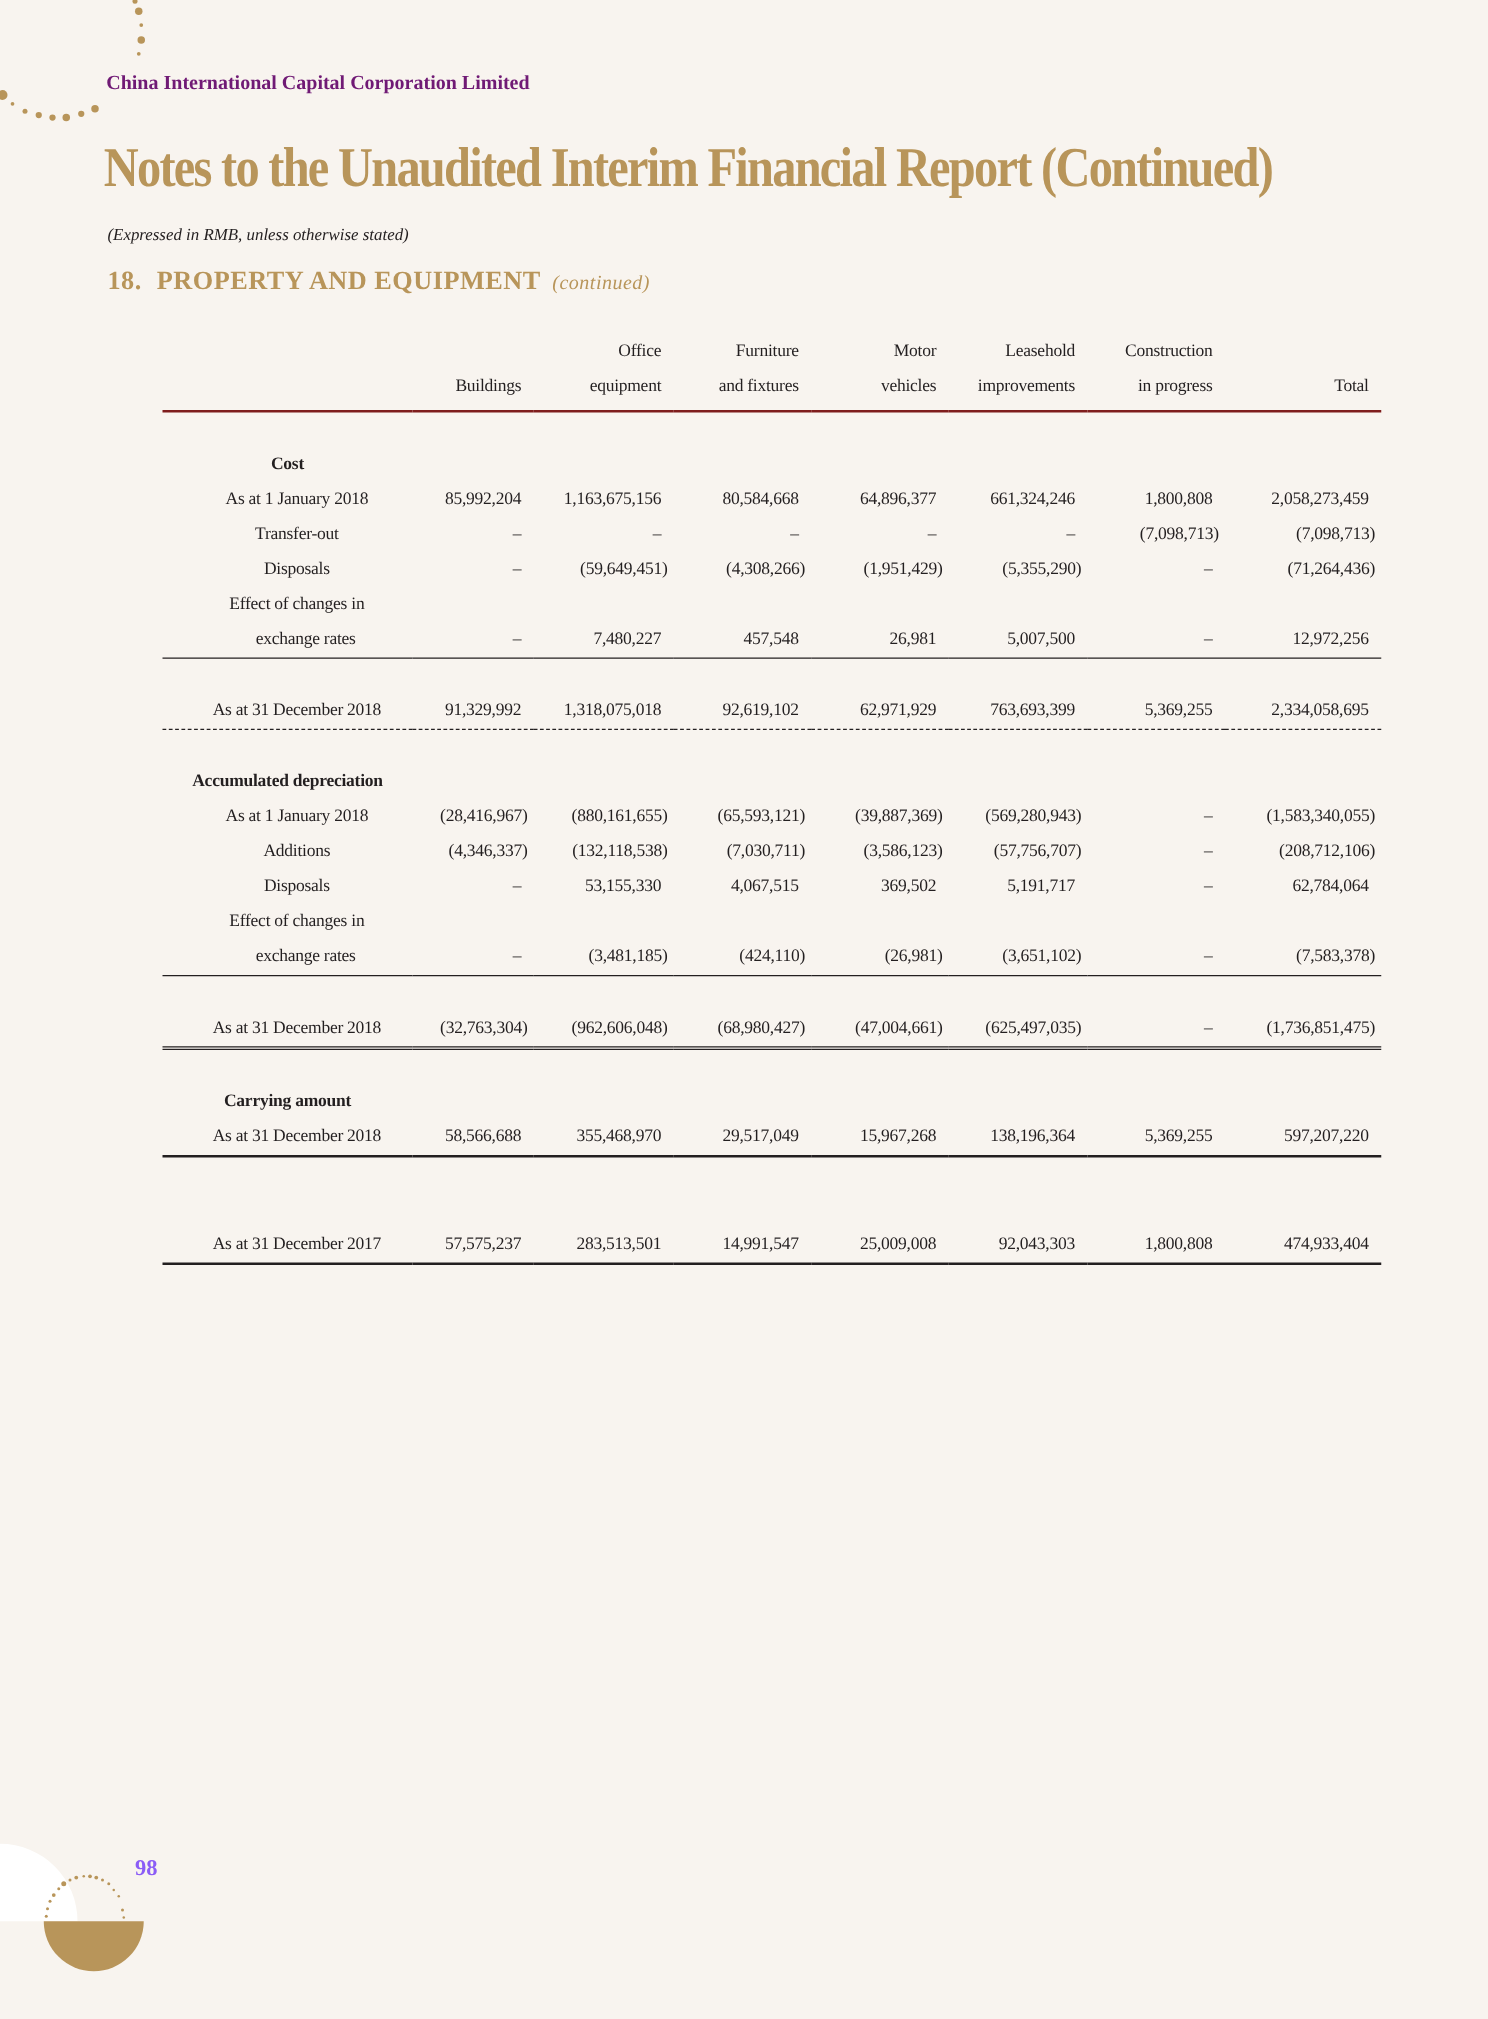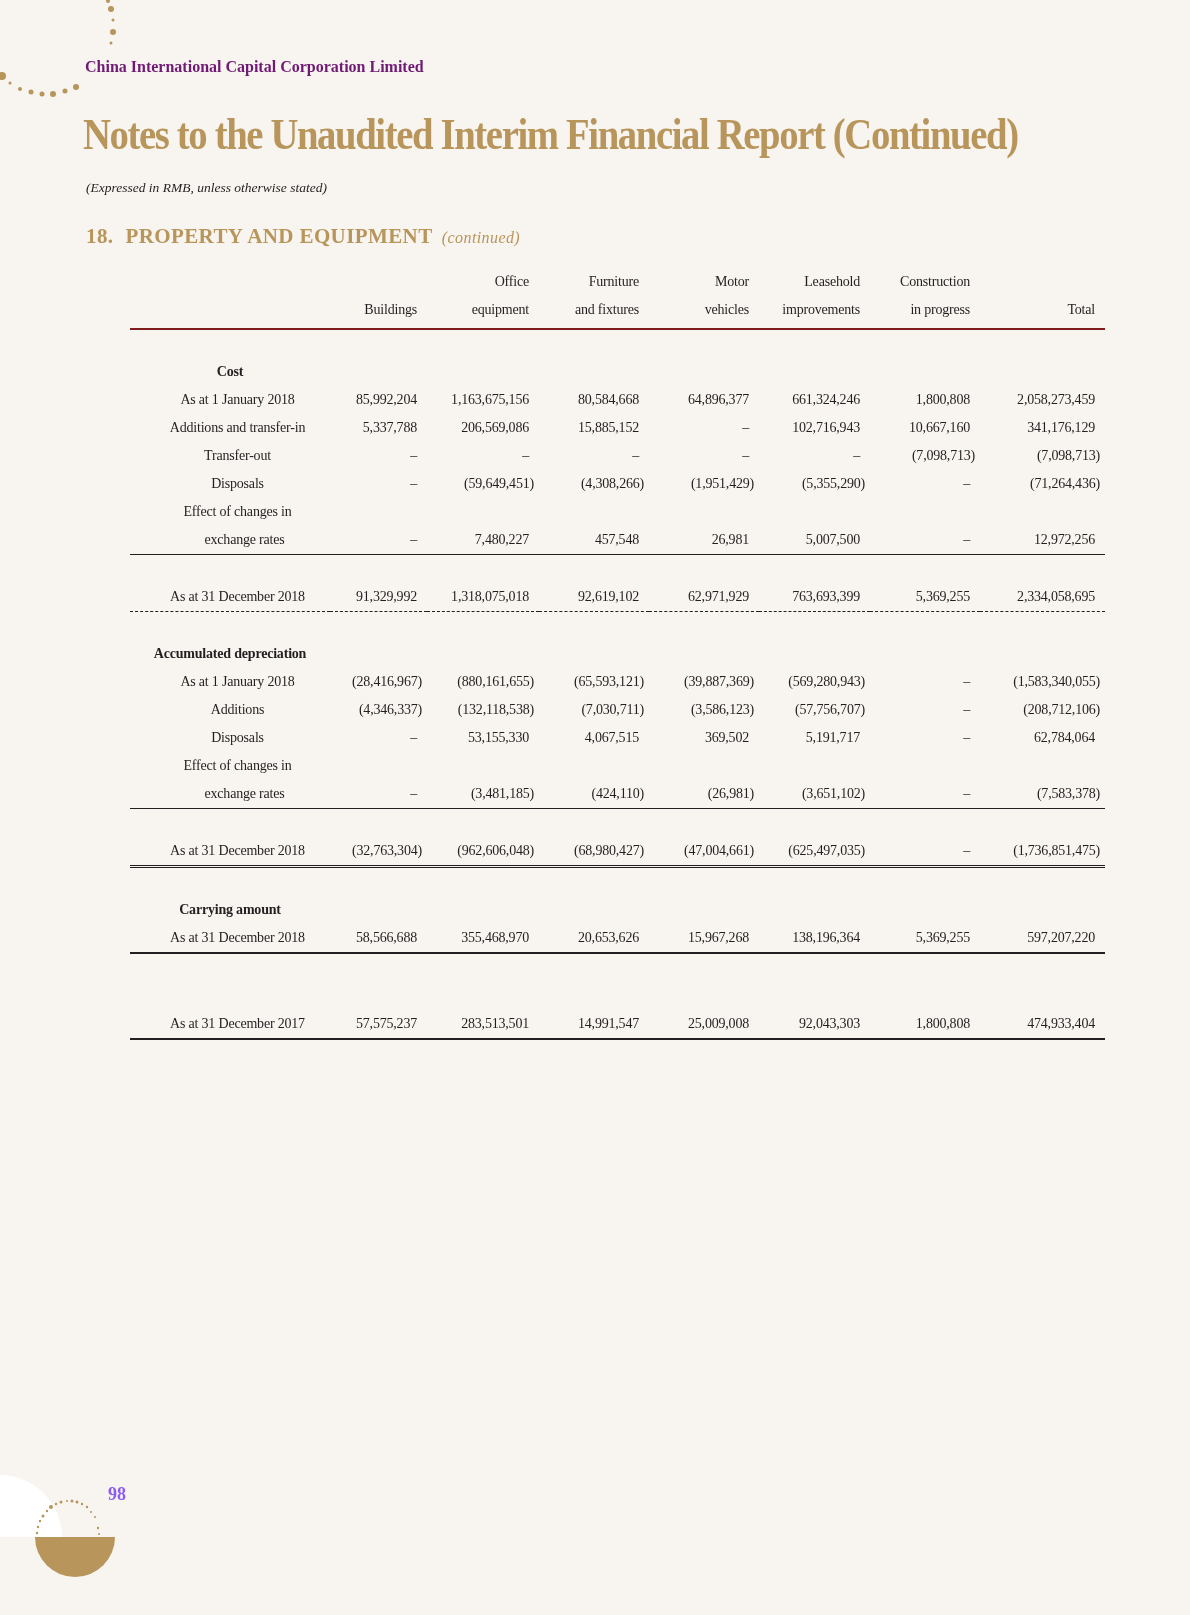--- a/index.html
+++ b/index.html
@@ -18,21 +18,21 @@
     position: absolute; left: 83px; top: 108px;
     font-size: 45px; font-weight: bold; color: #b8955a;
     letter-spacing: -1.6px; transform: scaleX(0.86); transform-origin: left top;
     white-space: nowrap;
   }
   .subtitle {
     position: absolute; left: 86px; top: 180px;
     font-size: 13.5px; font-style: italic; color: #231f20;
   }
   .section-title {
-    position: absolute; left: 86px; top: 224px;
+    position: absolute; left: 86px; top: 212px;
     font-size: 21px; font-weight: bold; color: #b8955a; letter-spacing: 0.4px;
     white-space: nowrap;
   }
   .section-title .num { margin-right: 12px; }
   .section-title .cont { font-style: italic; font-weight: normal; font-size: 16px; margin-left: 4px; }
 
   table.fin {
     position: absolute; left: 130px; top: 268px;
     width: 975px; border-collapse: collapse;
     font-size: 14px; color: #231f20;
@@ -144,30 +144,20 @@
       <td class="lbl indent1">As at 1 January 2018</td>
       <td class="num pr-right">85,992,204</td>
       <td class="num pr-right">1,163,675,156</td>
       <td class="num pr-right">80,584,668</td>
       <td class="num pr-right">64,896,377</td>
       <td class="num pr-right">661,324,246</td>
       <td class="num pr-right">1,800,808</td>
       <td class="num pr-right">2,058,273,459</td>
     </tr>
     <tr>
-      <td class="lbl indent1">Additions and transfer-in</td>
-      <td class="num pr-right">5,337,788</td>
-      <td class="num pr-right">206,569,086</td>
-      <td class="num pr-right">15,885,152</td>
-      <td class="num pr-right">–</td>
-      <td class="num pr-right">102,716,943</td>
-      <td class="num pr-right">10,667,160</td>
-      <td class="num pr-right">341,176,129</td>
-    </tr>
-    <tr>
       <td class="lbl indent1">Transfer-out</td>
       <td class="num pr-right">–</td>
       <td class="num pr-right">–</td>
       <td class="num pr-right">–</td>
       <td class="num pr-right">–</td>
       <td class="num pr-right">–</td>
       <td class="num" style="padding-right:5px">(7,098,713)</td>
       <td class="num" style="padding-right:5px">(7,098,713)</td>
     </tr>
     <tr>
@@ -277,21 +267,21 @@
       </tr>
 
     <tr class="sec-head">
       <td class="lbl">Carrying amount</td>
         <td colspan="7"></td>
     </tr>
     <tr class="rule-thick">
       <td class="lbl indent1">As at 31 December 2018</td>
       <td class="num pr-right">58,566,688</td>
       <td class="num pr-right">355,468,970</td>
-      <td class="num pr-right">20,653,626</td>
+      <td class="num pr-right">29,517,049</td>
       <td class="num pr-right">15,967,268</td>
       <td class="num pr-right">138,196,364</td>
       <td class="num pr-right">5,369,255</td>
       <td class="num pr-right">597,207,220</td>
     </tr>
     <tr class="spacer">
         <td colspan="8"></td>
       </tr>
     <tr class="spacer-s">
         <td colspan="8"></td>

